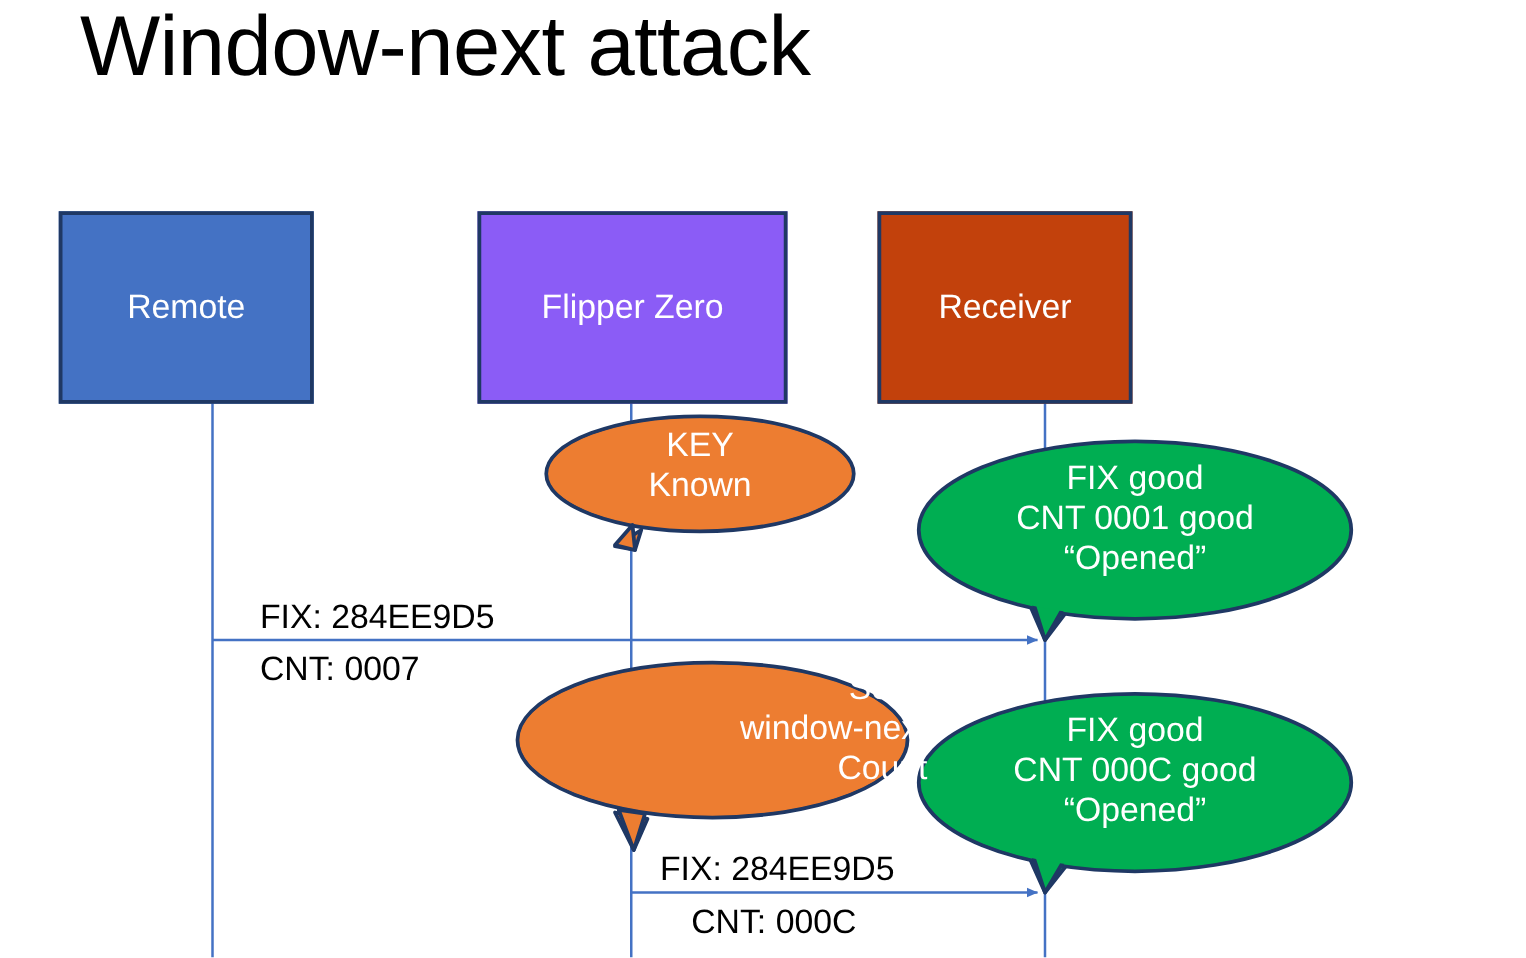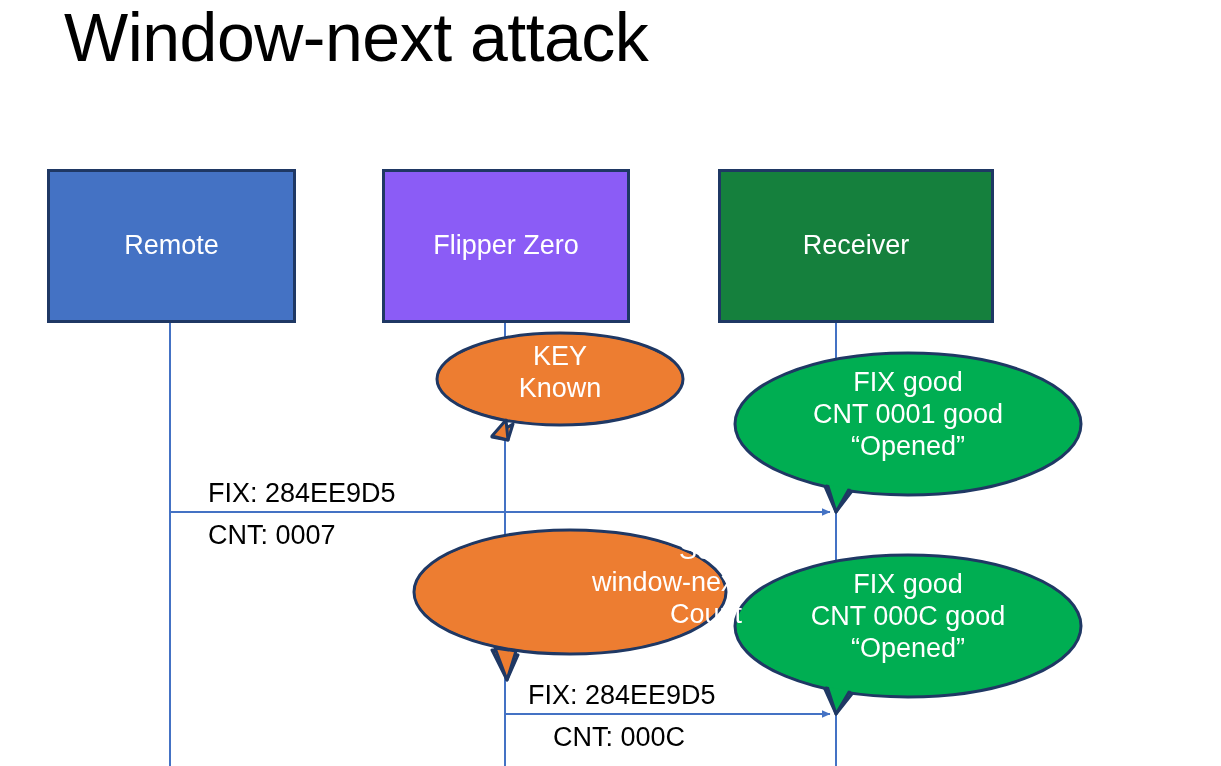--- a/index.html
+++ b/index.html
@@ -129,29 +129,29 @@
     <path d="M 855 690
              L 836 714
              L 823 685
              Z" fill="#00AE52" stroke="#1F3864" stroke-width="3" stroke-linejoin="round"></path>
     <ellipse cx="908" cy="626" rx="173" ry="71" fill="#00AE52" stroke="#1F3864" stroke-width="3"></ellipse>
     <path d="M 852 687 L 836 714 L 826 683 Z" fill="#00AE52" stroke="#1F3864" stroke-width="3" stroke-linejoin="round"></path>
     <ellipse cx="908" cy="626" rx="171" ry="69" fill="#00AE52" stroke="none"></ellipse>
   </g>
 </svg>
 
-<div class="actor-box" style="left:47px; top:169px; width:249px; height:154px; background:#4472C4;">
+<div class="actor-box" style="left:47px; top:169px; width:204px; height:154px; background:#4472C4;">
   <span class="actor-label">Remote</span>
 </div>
 
 <div class="actor-box" style="left:382px; top:169px; width:248px; height:154px; background:#8b5cf6;">
   <span class="actor-label">Flipper Zero</span>
 </div>
 
-<div class="actor-box" style="left:718px; top:169px; width:276px; height:154px; background:#15803d;">
+<div class="actor-box" style="left:702px; top:169px; width:204px; height:154px; background:#c2410c;">
   <span class="actor-label">Receiver</span>
 </div>
 
 <div class="bubble-text" style="left:437px; top:341px; width:246px;">KEY
 Known</div>
 
 <div class="bubble-text" style="left:735px; top:367px; width:346px;">FIX good
 CNT 0001 good
 “Opened”</div>
 

